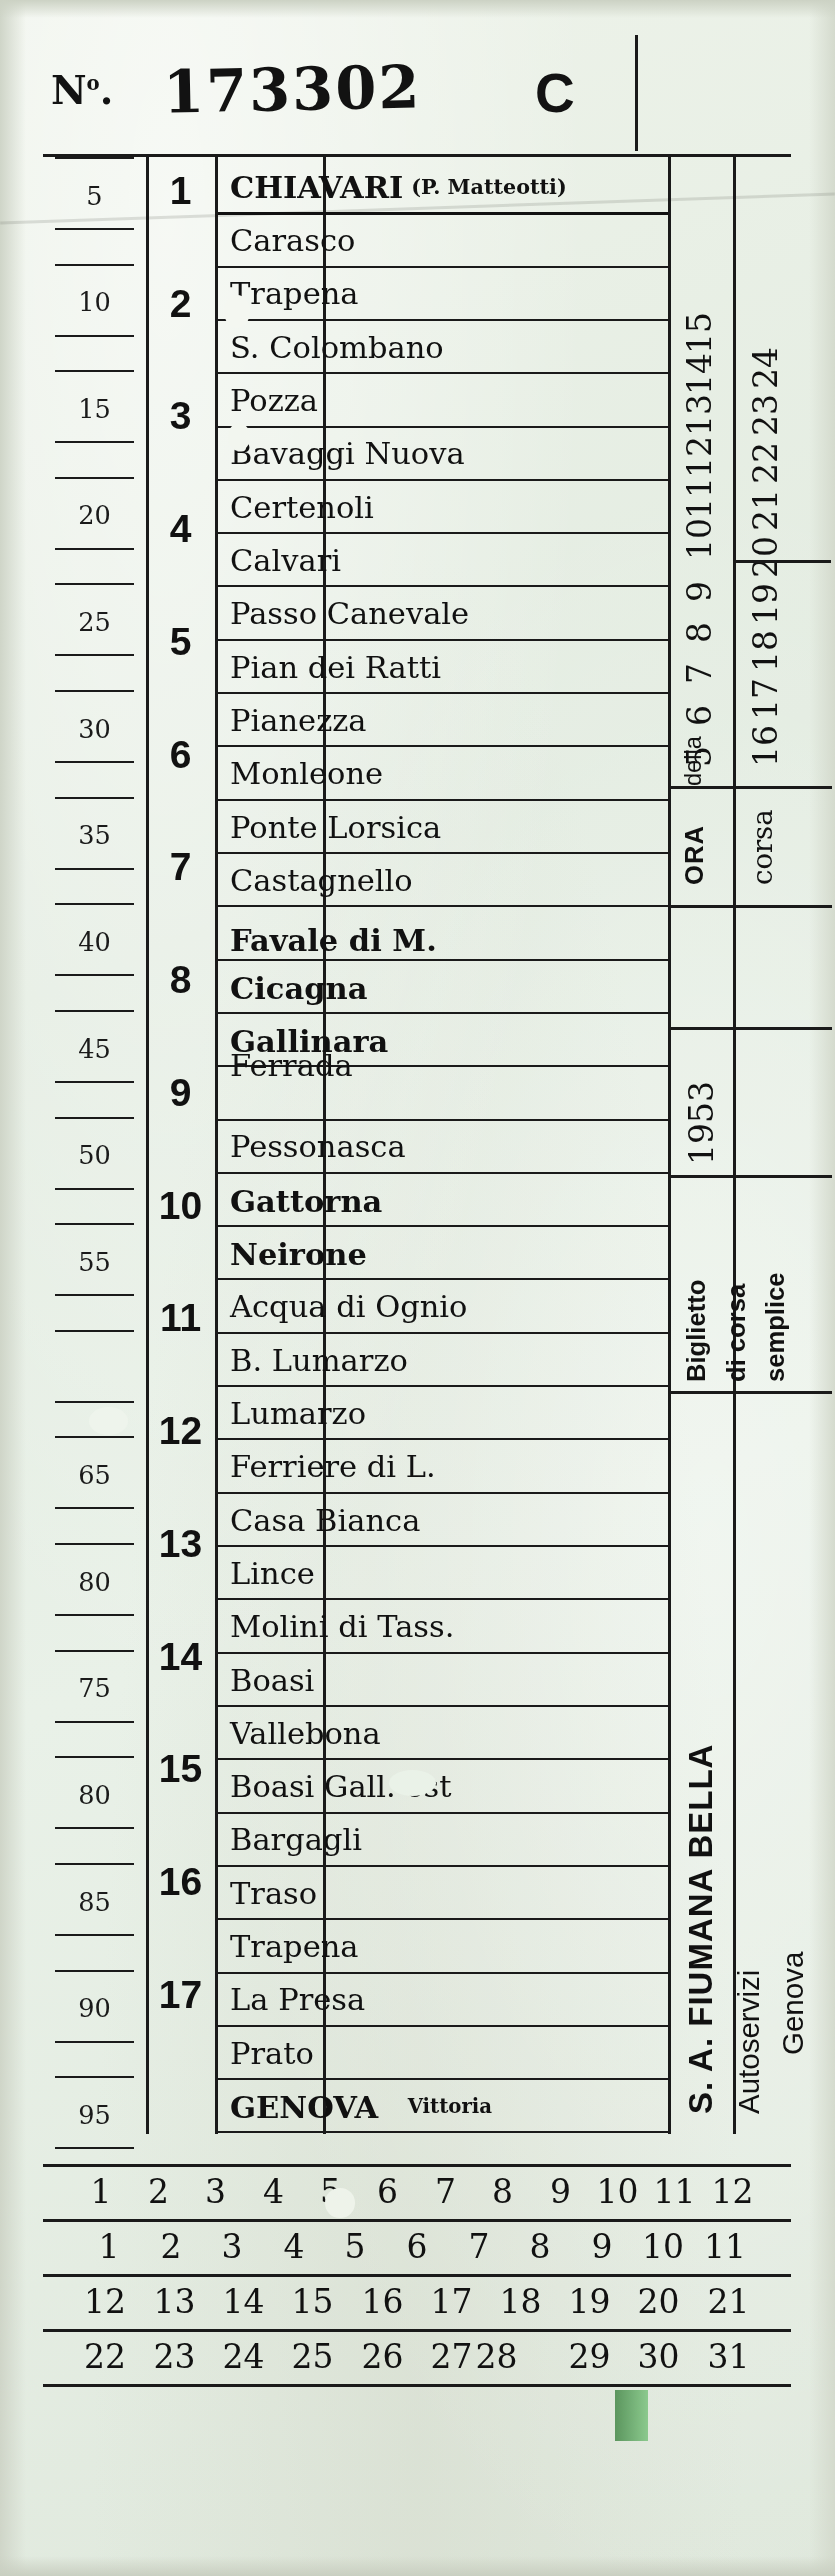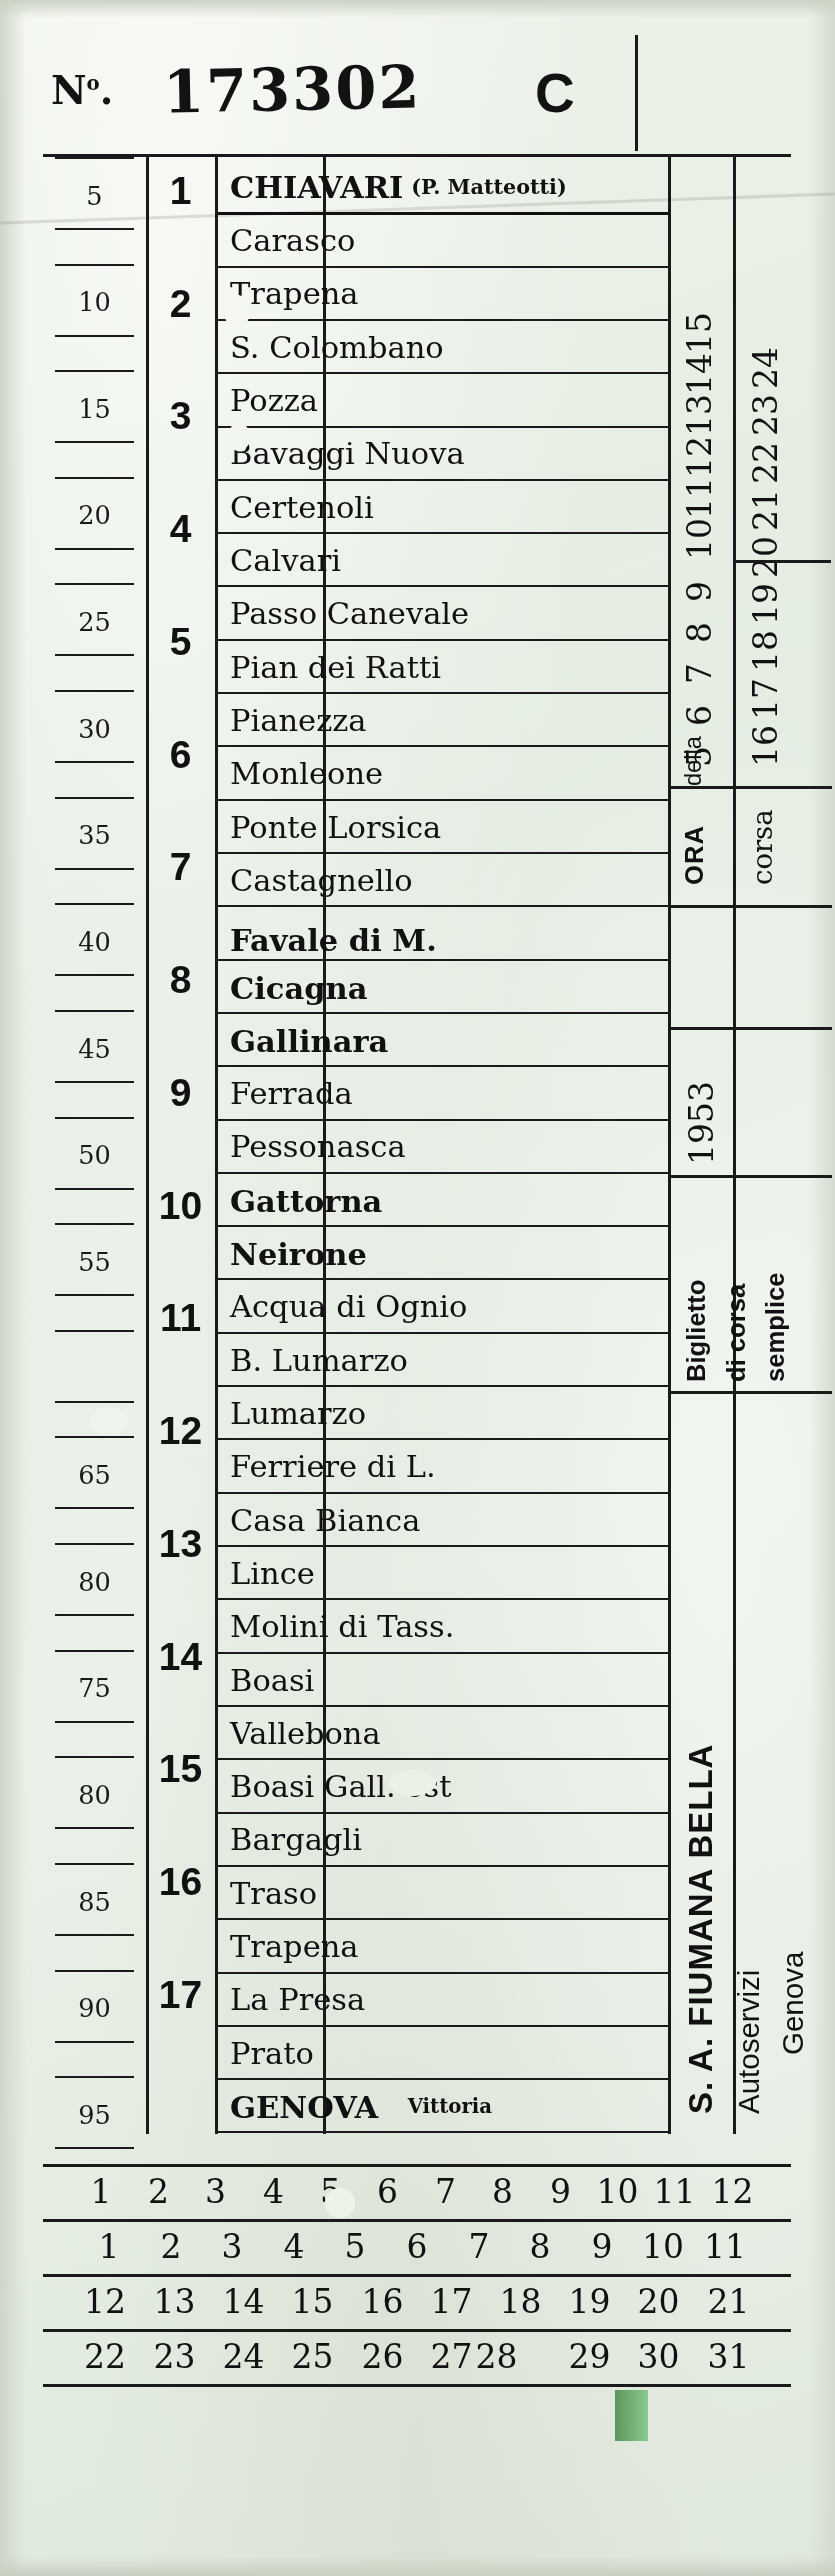--- a/index.html
+++ b/index.html
@@ -288,21 +288,21 @@
         </div>
         <div class="rowline" style="top: 802px;"></div>
         <div class="place bold" style="top: 808px;">
           <span>Cicagna</span>
         </div>
         <div class="rowline" style="top: 855px;"></div>
         <div class="place" style="top: 861px; font-weight: bold;">
           <span>Gallinara</span>
         </div>
         <div class="rowline" style="top: 908px;"></div>
-        <div class="place" style="top: 914px; text-align: right;">
+        <div class="place" style="top: 886px; text-align: right;">
           <span>Ferrada</span>
         </div>
         <div class="rowline" style="top: 962px;"></div>
         <div class="place" style="top: 967px;">
           <span>Pessonasca</span>
         </div>
         <div class="rowline" style="top: 1015px;"></div>
         <div class="place bold" style="top: 1021px;">
           <span>Gattorna</span>
         </div>

